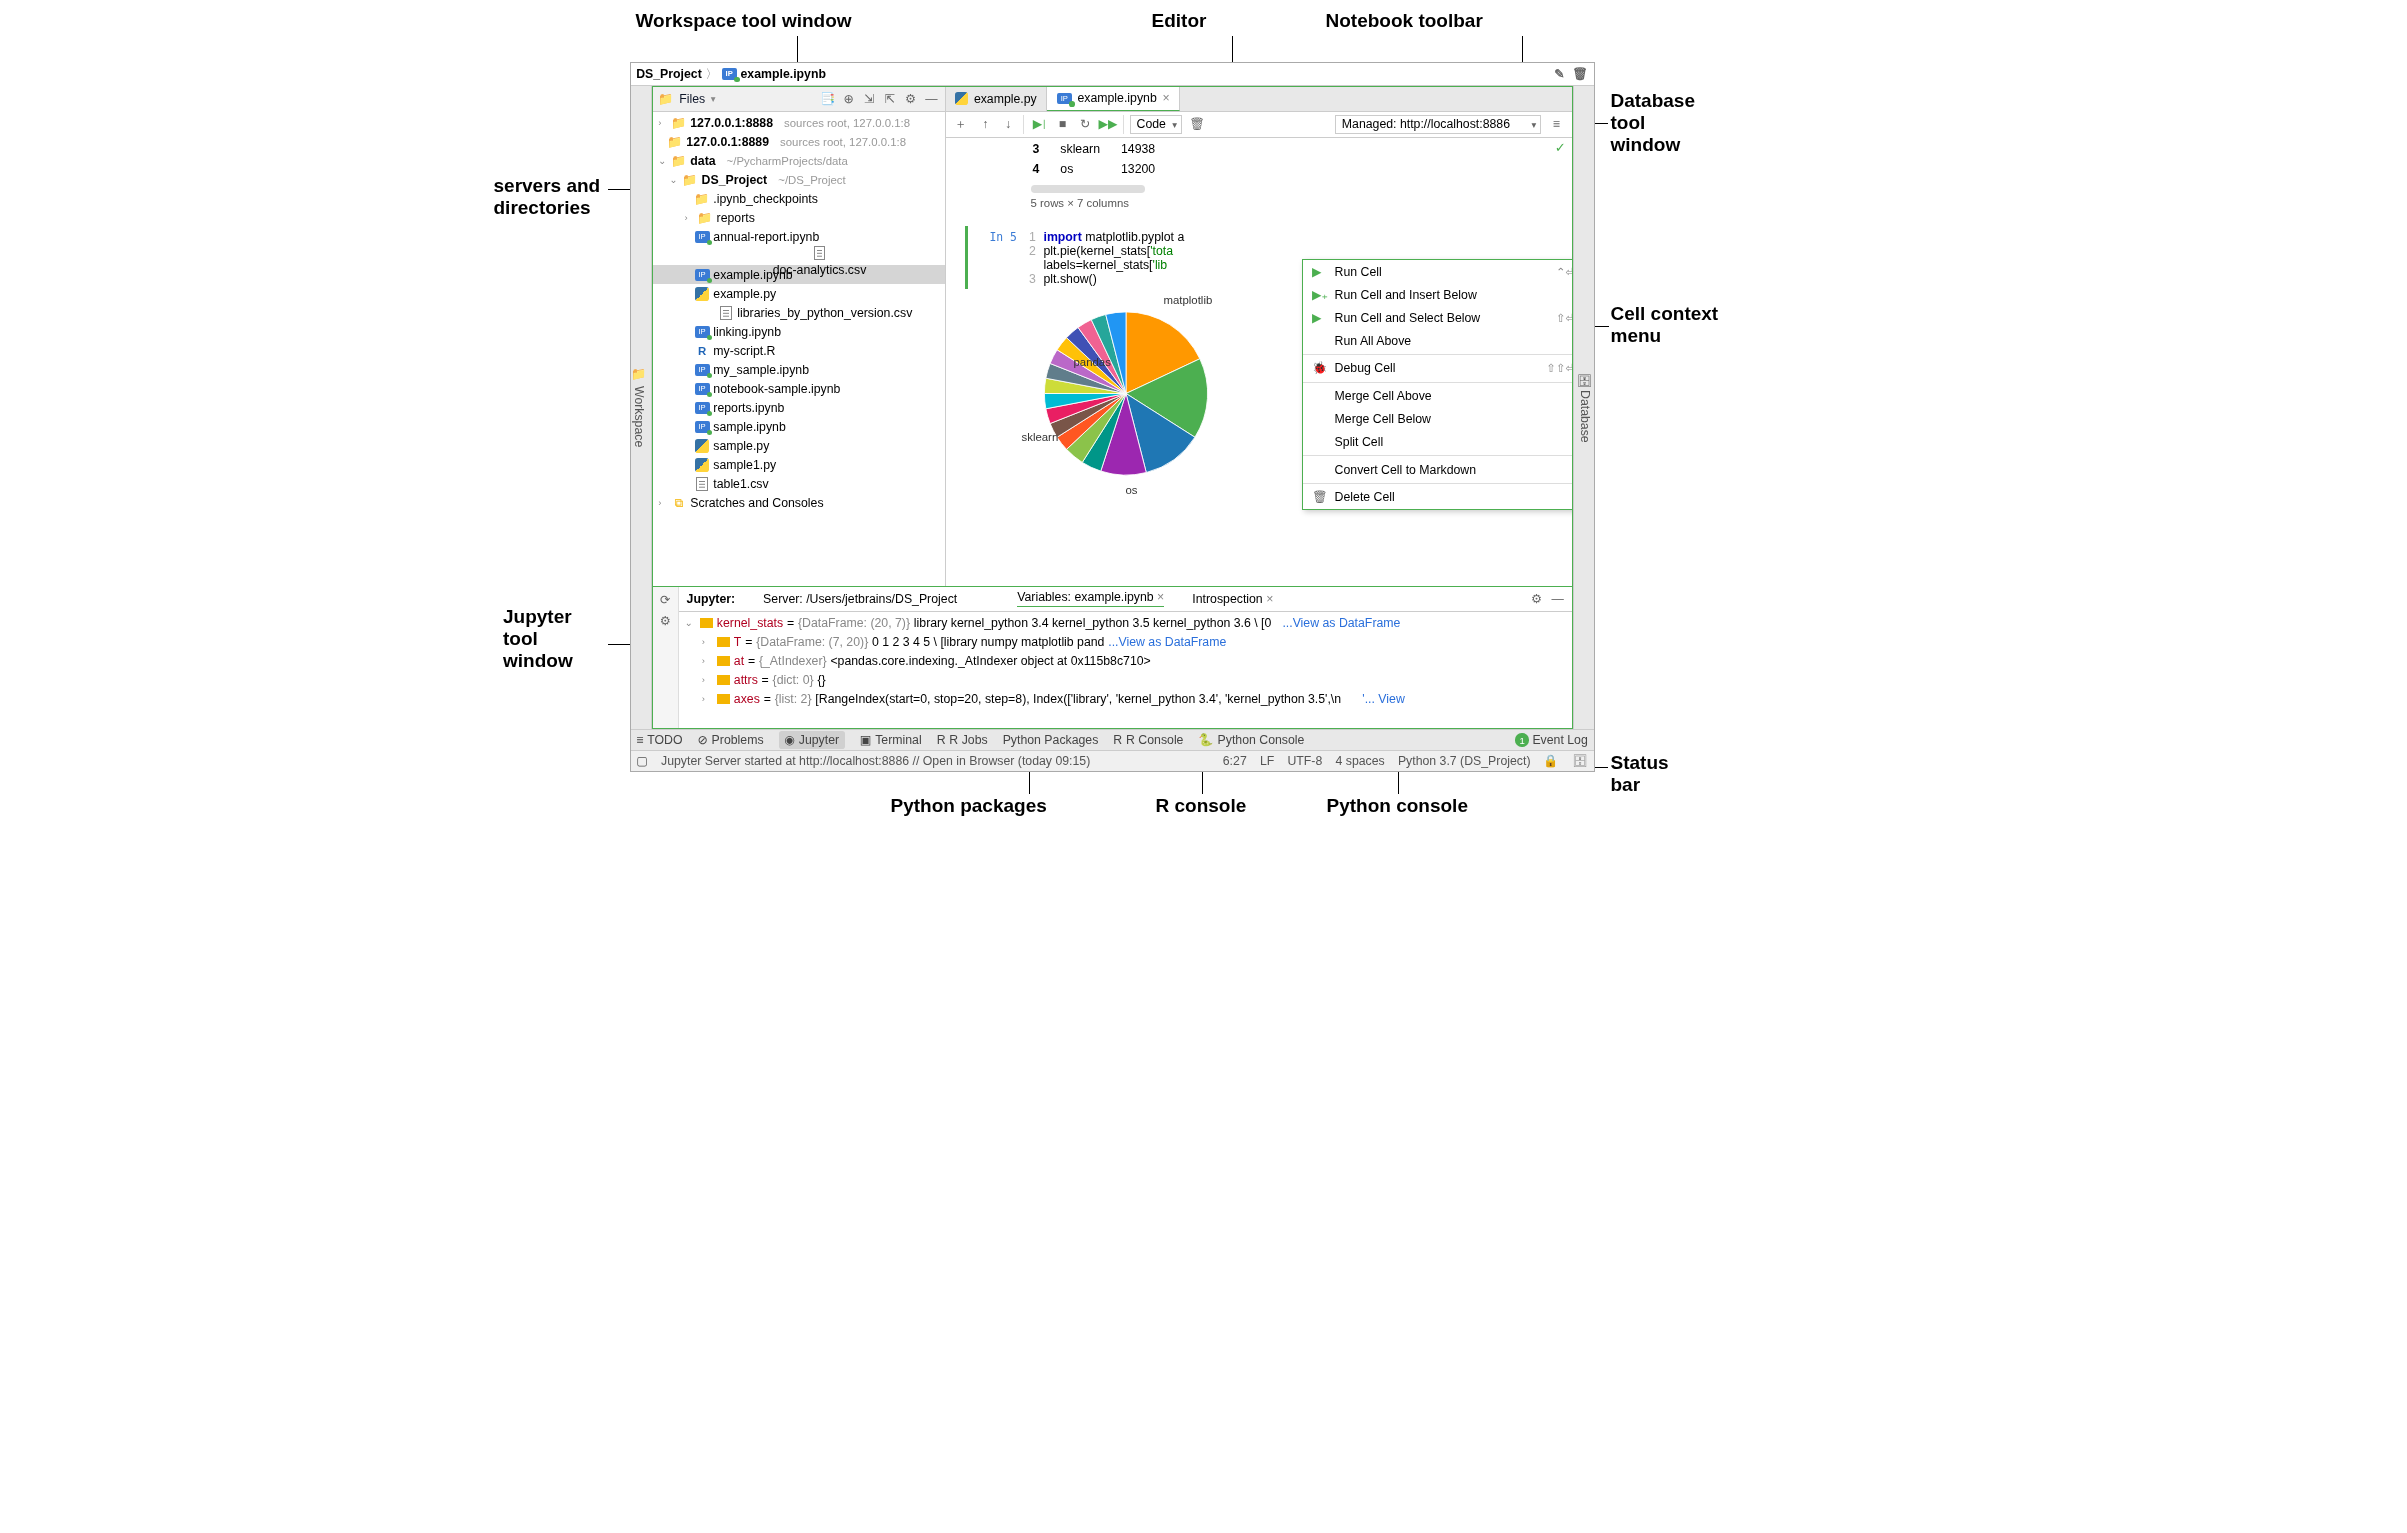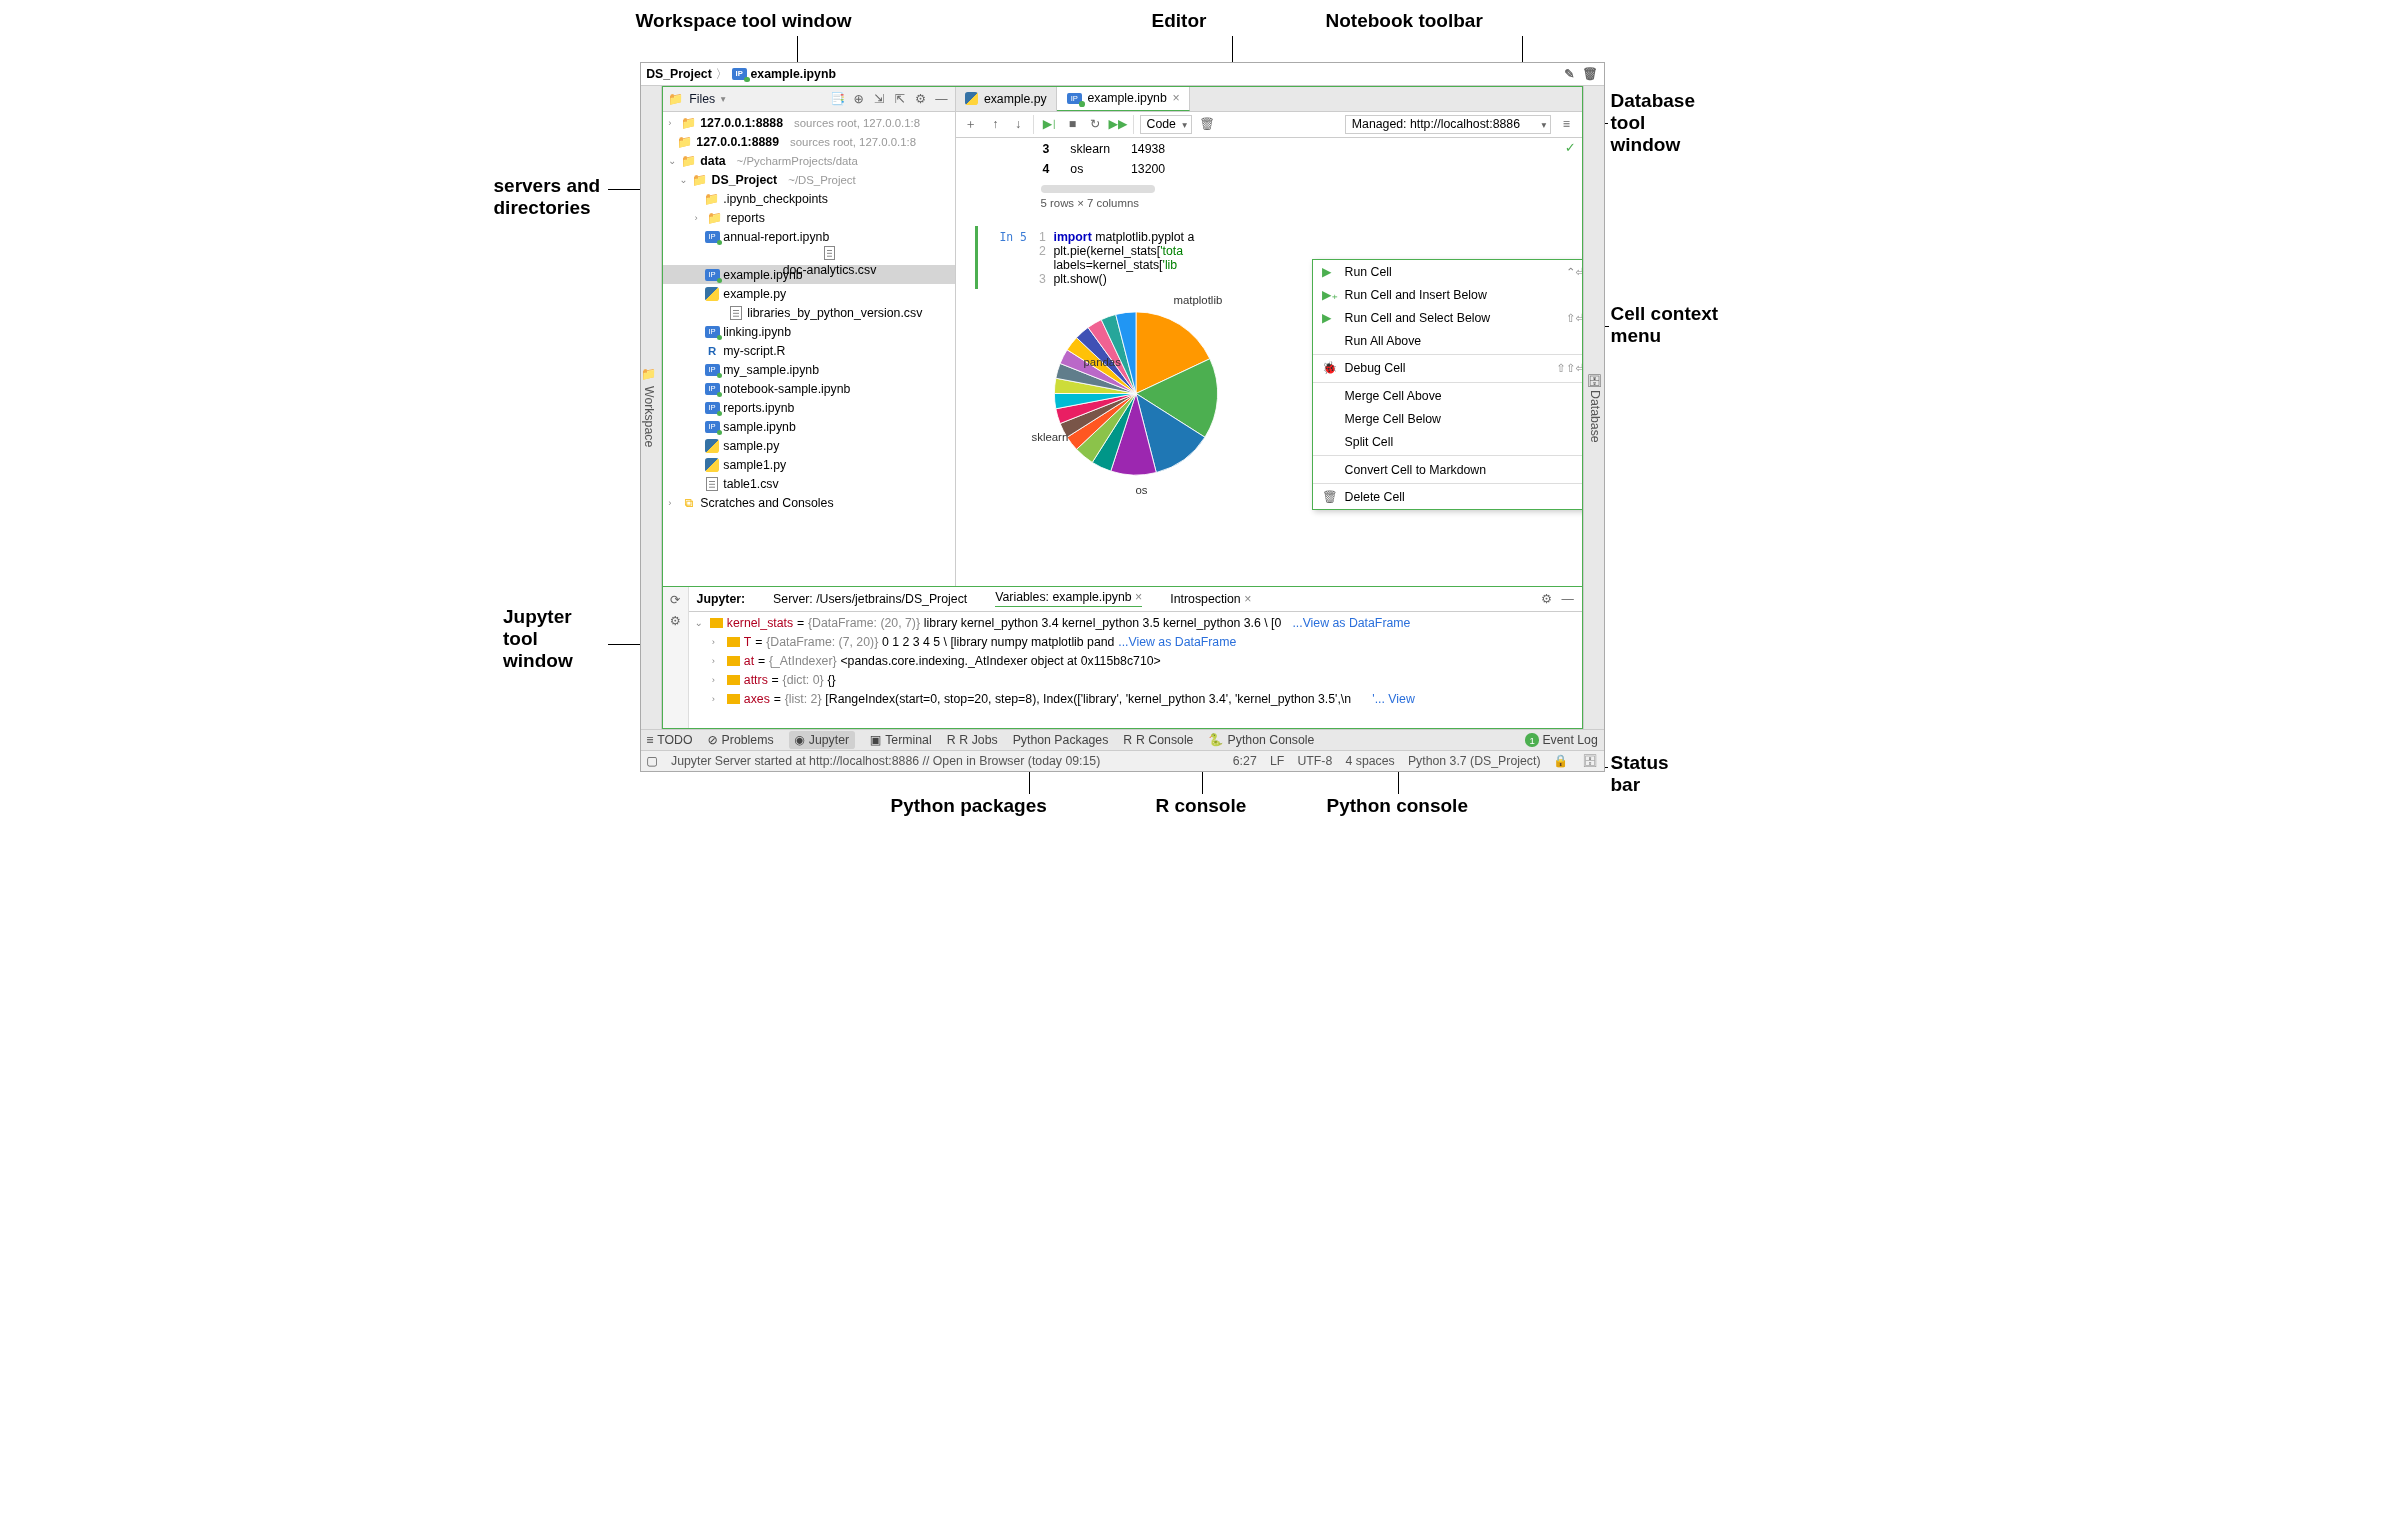--- a/index.html
+++ b/index.html
@@ -1,20 +1,20 @@
 <!DOCTYPE html>
 <html><head>
 <meta charset="utf-8">
 <style>
 * { margin: 0; padding: 0; box-sizing: border-box; font-family: -apple-system, Helvetica, Arial, sans-serif; font-size: 12.3px; }
 body { background: #fff; color: #000; }
 .outer { position: relative; width: 1420px; height: 833px; margin: 0 auto; }
 .annotation { position: absolute; font-size: 19px; font-weight: bold; color: #000; }
 .ann-line { position: absolute; background: #000; }
-.ide-frame { position: absolute; left: 146px; top: 62px; width: 965px; height: 710px; border: 0.9px solid #aaa; background: #f5f5f5; }
+.ide-frame { position: absolute; left: 136px; top: 62px; width: 965px; height: 710px; border: 0.9px solid #aaa; background: #f5f5f5; }
 
 
 .breadcrumb { height: 23px; background: #fff; border-bottom: 0.9px solid #ccc; display: flex; align-items: center; padding: 0 5.7px; gap: 3.8px; font-weight: bold; }
 .breadcrumb span.sep { color: #888; font-weight: normal; }
 .breadcrumb .right { margin-left: auto; display: flex; gap: 7.6px; }
 .ipynb-icon { display: inline-flex; width: 15px; height: 11.4px; background: #3a7bd5; border-radius: 1.9px; font-size: 7.6px; color: #fff; align-items: center; justify-content: center; position: relative; }
 .ipynb-icon::after { content: ''; position: absolute; right: -2.8px; bottom: -2.8px; width: 5.7px; height: 5.7px; background: #4caf50; border-radius: 50%; }
 
 
 .ide-body { display: flex; height: calc(100% - 23px - 21px - 21px); }
@@ -76,21 +76,21 @@
 .ctx-item .mico { width: 15px; color: #4caf50; }
 .ctx-item .short { margin-left: auto; color: #888; font-size: 11.4px; }
 .ctx-sep { height: 0.9px; background: #ddd; margin: 1.9px 0; }
 
 
 .jupyter-panel { border: 1.9px solid #4caf50; border-top: none; height: 142px; display: flex; }
 .jp-left { width: 26.5px; background: #f5f5f5; border-right: 0.9px solid #ddd; display: flex; flex-direction: column; align-items: center; padding: 5.7px 0; gap: 7.6px; }
 .jp-body { flex: 1; display: flex; flex-direction: column; background: #fff; }
 .jp-tabs { height: 24.6px; display: flex; align-items: center; border-bottom: 0.9px solid #ccc; padding: 0 7.6px; gap: 28px; font-size: 12.3px; }
 .jp-tabs .jt { cursor: pointer; }
-.jp-tabs .jt.sel { border-bottom: 1.9px solid #4caf50; padding-bottom: 1.9px; }
+.jp-tabs .jt.sel { border-bottom: 1.9px solid #4caf50; padding-bottom: 1.9px; margin-left: 32px; }
 .jp-tabs .right { margin-left: auto; display: flex; gap: 9.5px; }
 .jp-vars { flex: 1; overflow: auto; padding: 1.9px 5.7px; font-family: Menlo, monospace; font-size: 12px; }
 .vr { display: flex; align-items: center; height: 19px; gap: 3.8px; white-space: nowrap; }
 .vr .arrow { width: 11.4px; color: #888; font-size: 9.5px; }
 .vr .vico { width: 13.2px; height: 9.5px; background: #f4b400; }
 .vname { color: #b00020; }
 .vtype { color: #888; }
 .vlink { color: #2a6fdb; }
 
 

